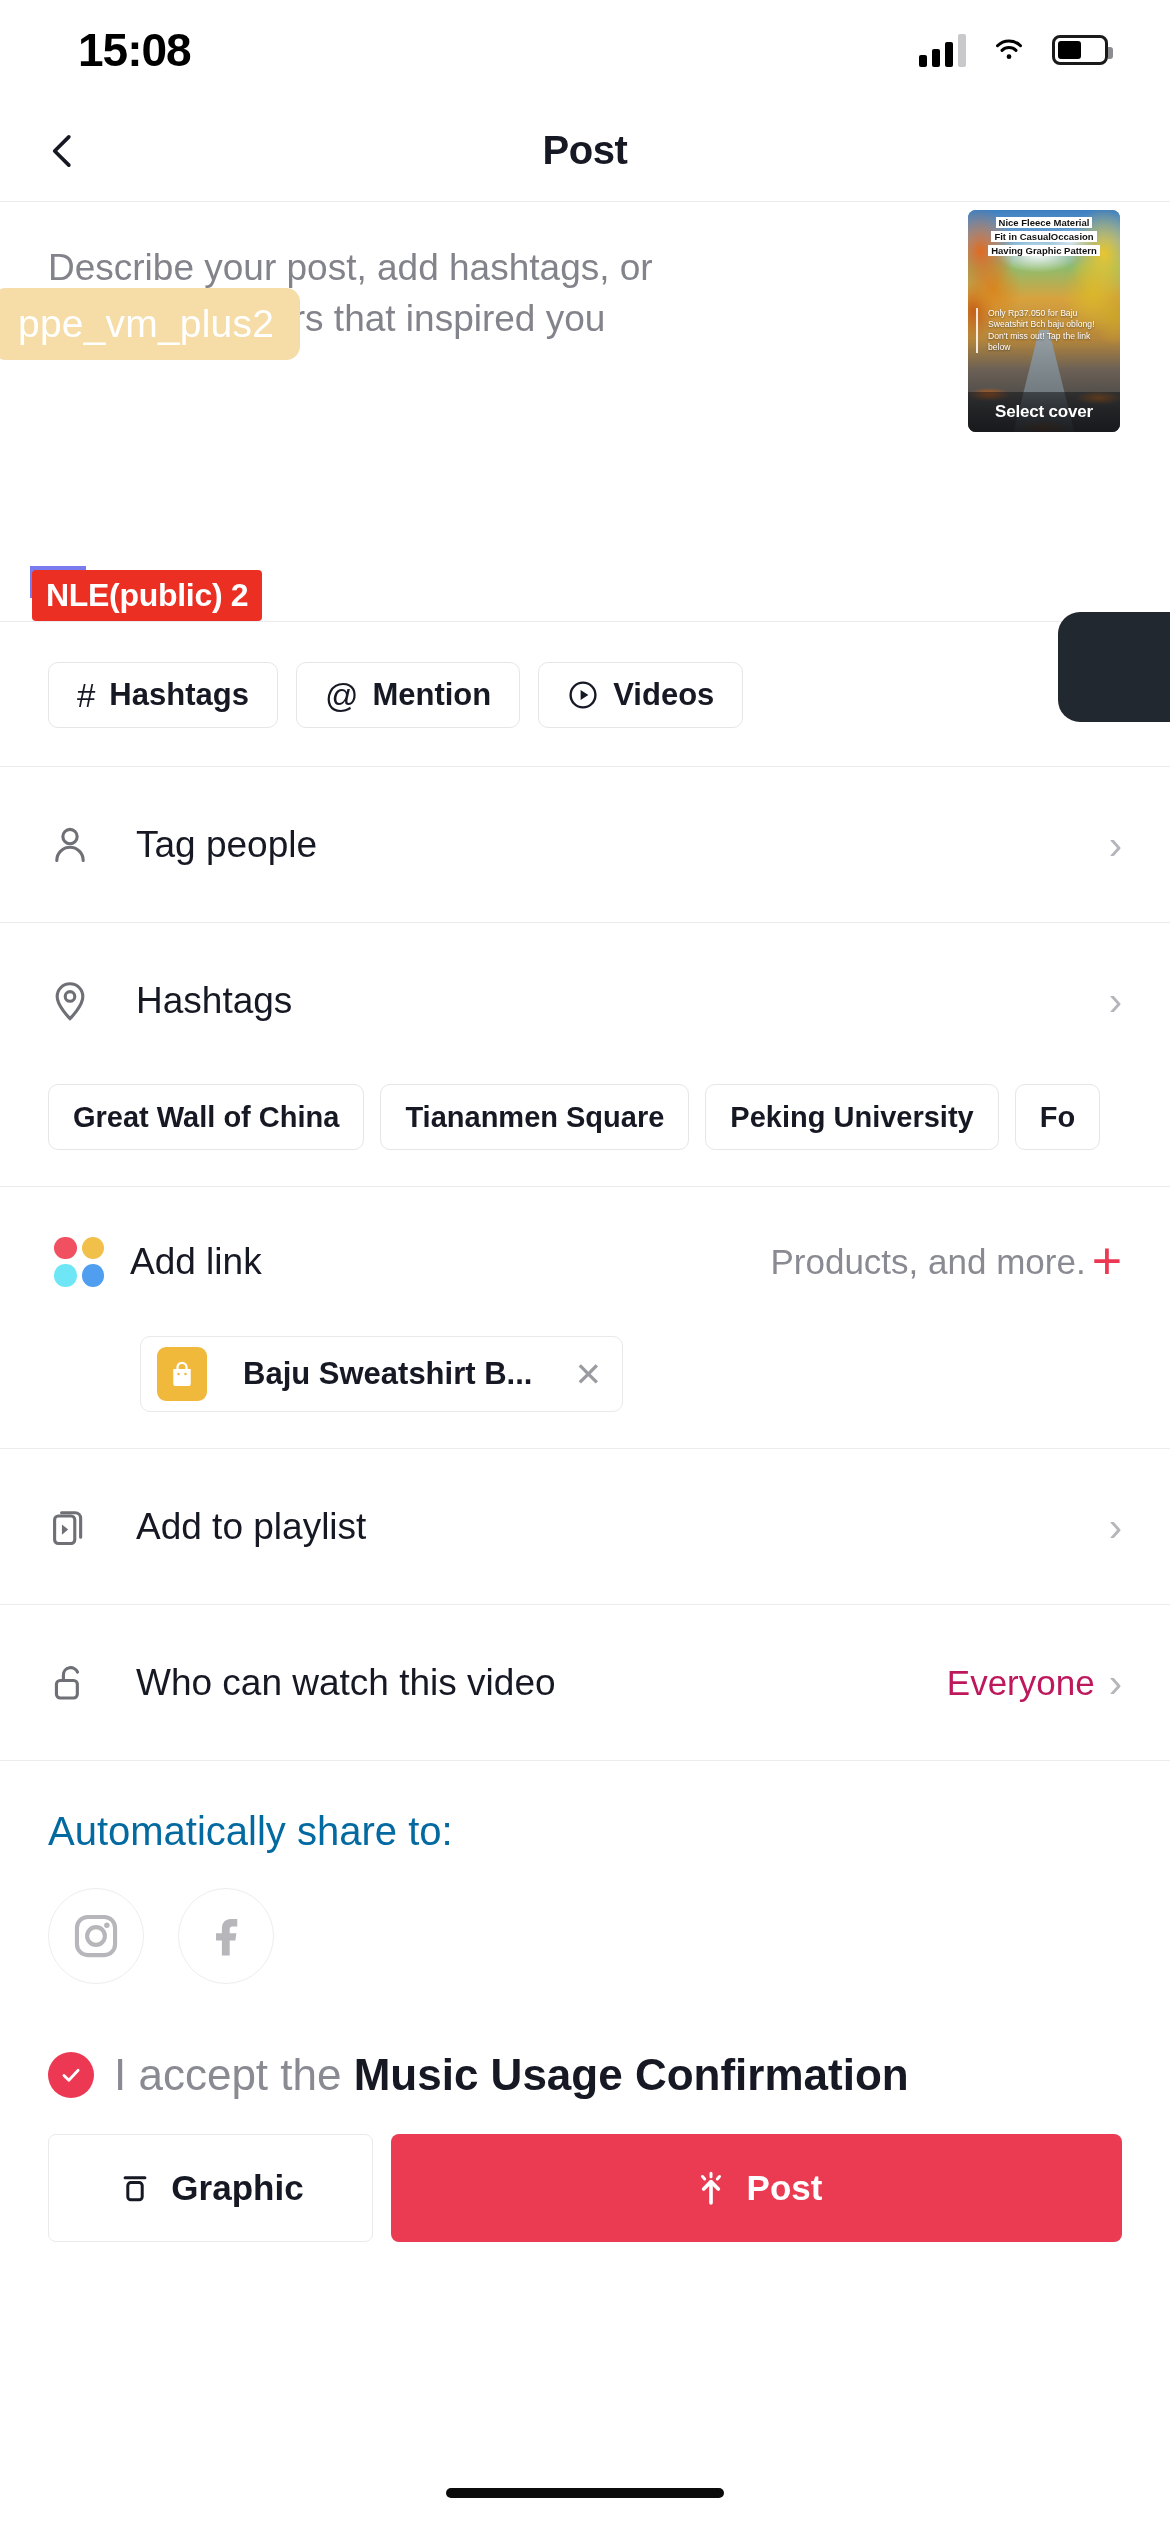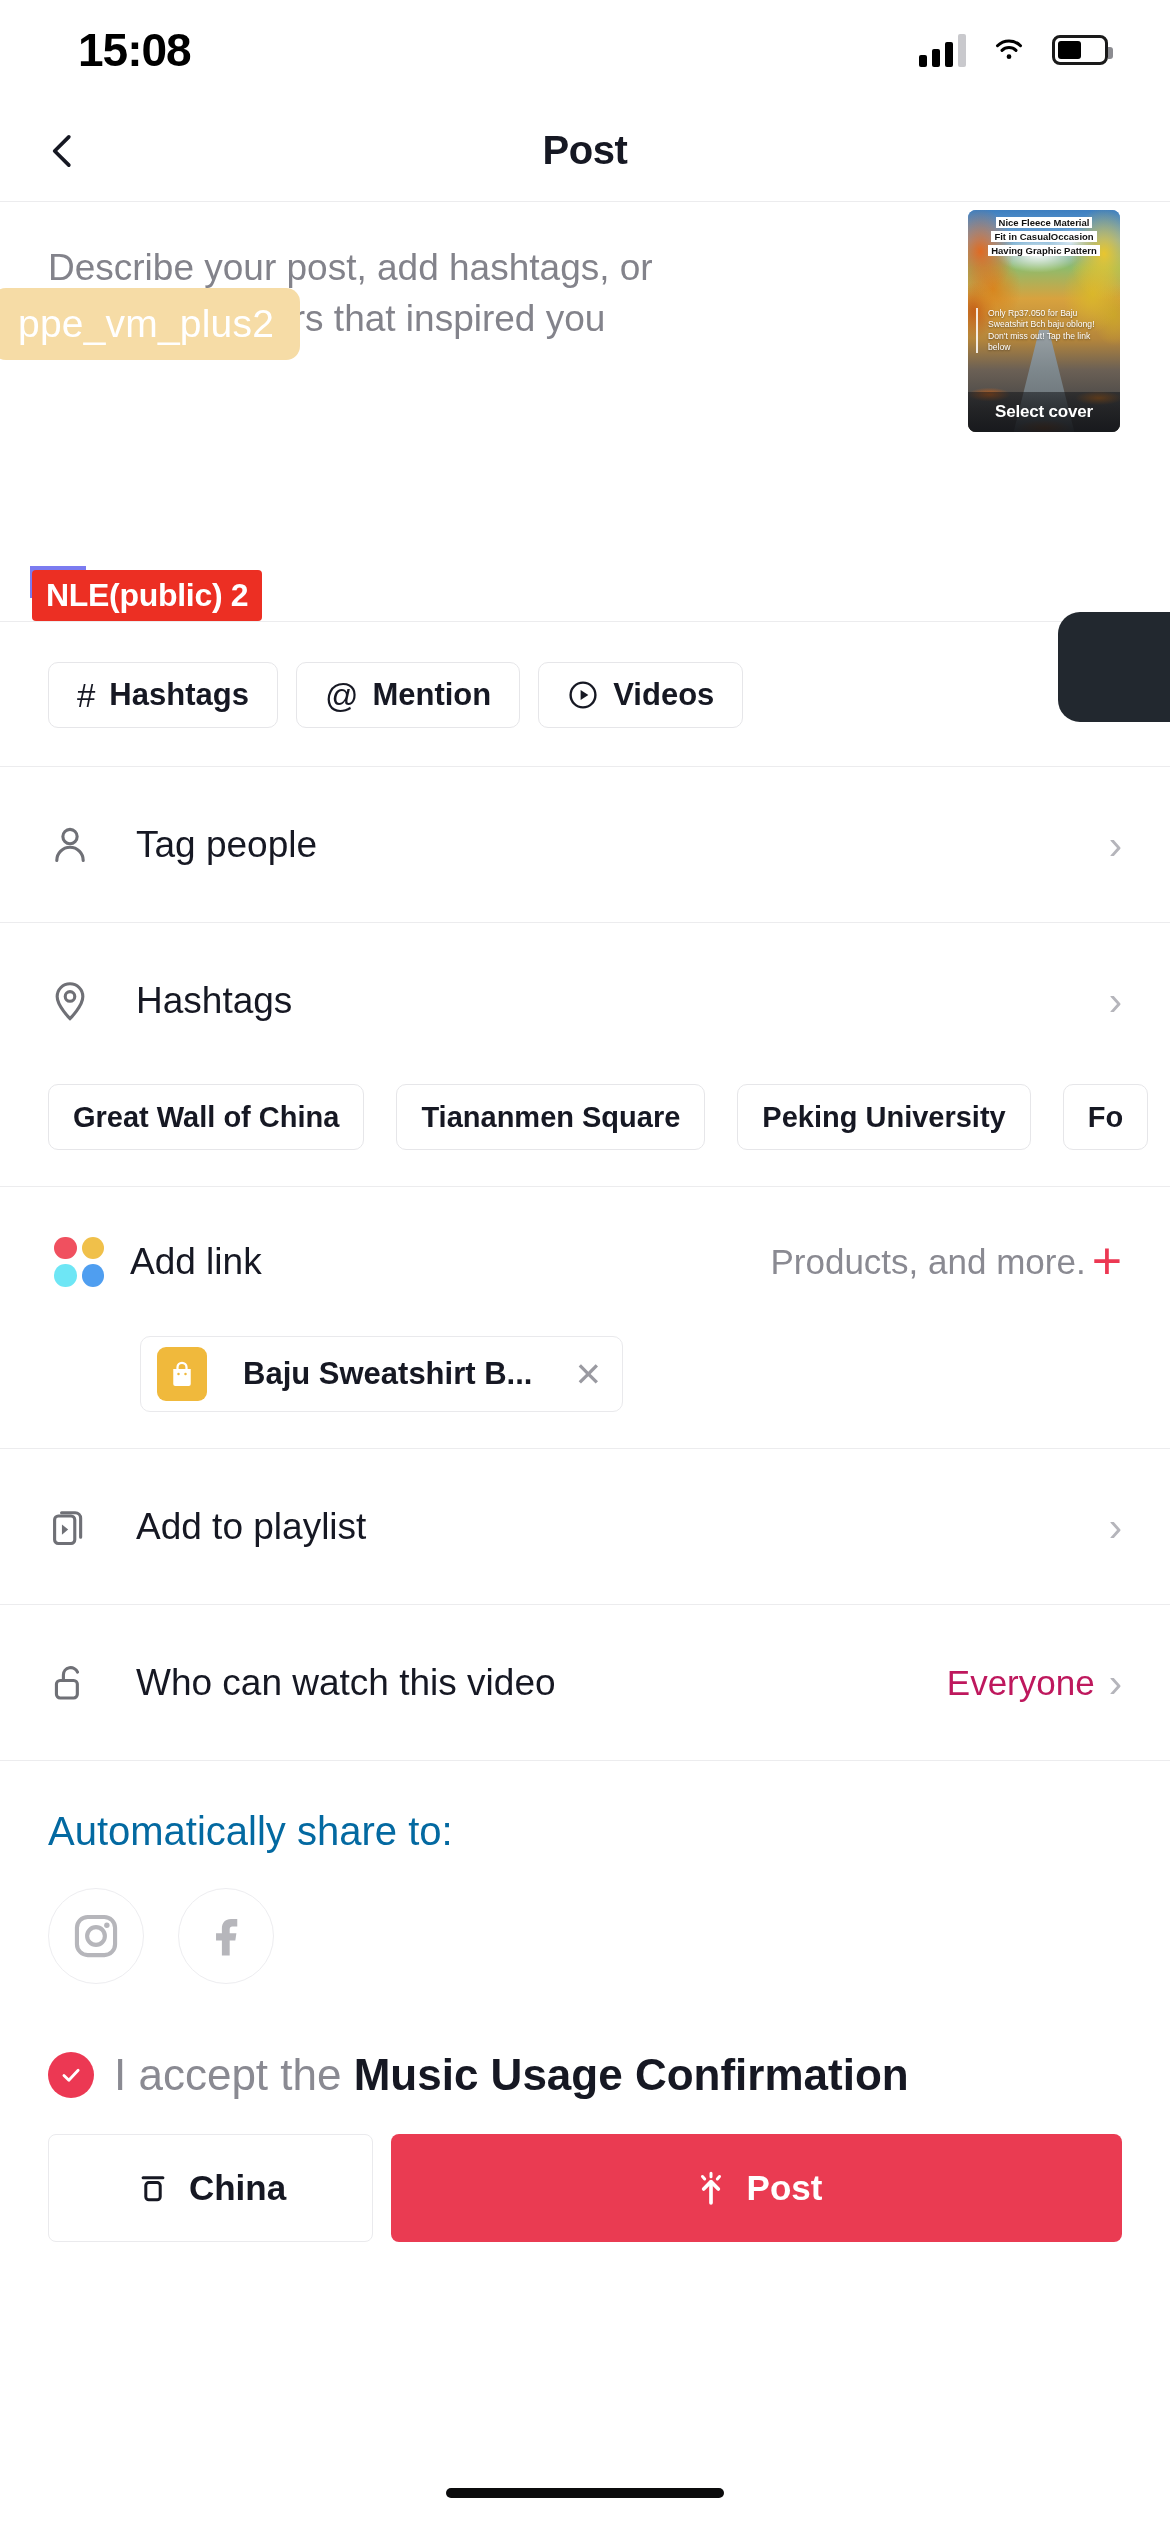--- a/index.html
+++ b/index.html
@@ -162,21 +162,21 @@
   .row-icon svg{ width:44px; height:44px; }
   .row-label{ font-size:37px; color:#161823; margin-left:26px; font-weight:400; }
   .row-right{
     margin-left:auto; display:flex; align-items:center; gap:14px;
   }
   .row-value{ font-size:35px; color:#be185d; }
   .chevron{ color:#b5b5bb; font-size:40px; line-height:1; font-weight:300; }
 
   
   .loc-row{
-    display:flex; gap:32px; padding:6px 48px 36px 48px; overflow:hidden;
+    display:flex; gap:16px; padding:6px 48px 36px 48px; overflow:hidden;
   }
   .loc-chip{
     border:1px solid #e6e6e9; border-radius:10px; background:#fff;
     height:66px; padding:0 24px; display:flex; align-items:center;
     font-size:29px; font-weight:700; color:#161823; white-space:nowrap;
     flex:0 0 auto;
   }
 
   
   .addlink-row{
@@ -441,21 +441,21 @@
   </span>
   <span class="music-text"><span>I accept the </span><b>Music Usage Confirmation</b></span>
 </div>
 
 <div class="bottom-bar">
   <div class="btn-drafts">
     <svg viewBox="0 0 24 24">
       <path d="M5.4 5.2h13.2" stroke="#161823" stroke-width="2" stroke-linecap="round"></path>
       <rect x="7.2" y="8.4" width="9.6" height="11.4" rx="2" stroke="#161823" stroke-width="2" fill="none"></rect>
     </svg>
-    <span>China</span>
+    <span>Graphic</span>
   </div>
   <div class="btn-post">
     <svg viewBox="0 0 24 24">
       <path d="M12 21V8.4" stroke="#fff" stroke-width="2.2" stroke-linecap="round"></path>
       <path d="M7.6 12.6 12 8.2l4.4 4.4" stroke="#fff" stroke-width="2.2" fill="none" stroke-linecap="round" stroke-linejoin="round"></path>
       <path d="M12 3.2v2.1M6.9 5.1l1.3 1.5M17.1 5.1l-1.3 1.5" stroke="#fff" stroke-width="1.8" stroke-linecap="round"></path>
     </svg>
     <span>Post</span>
   </div>
 </div>

